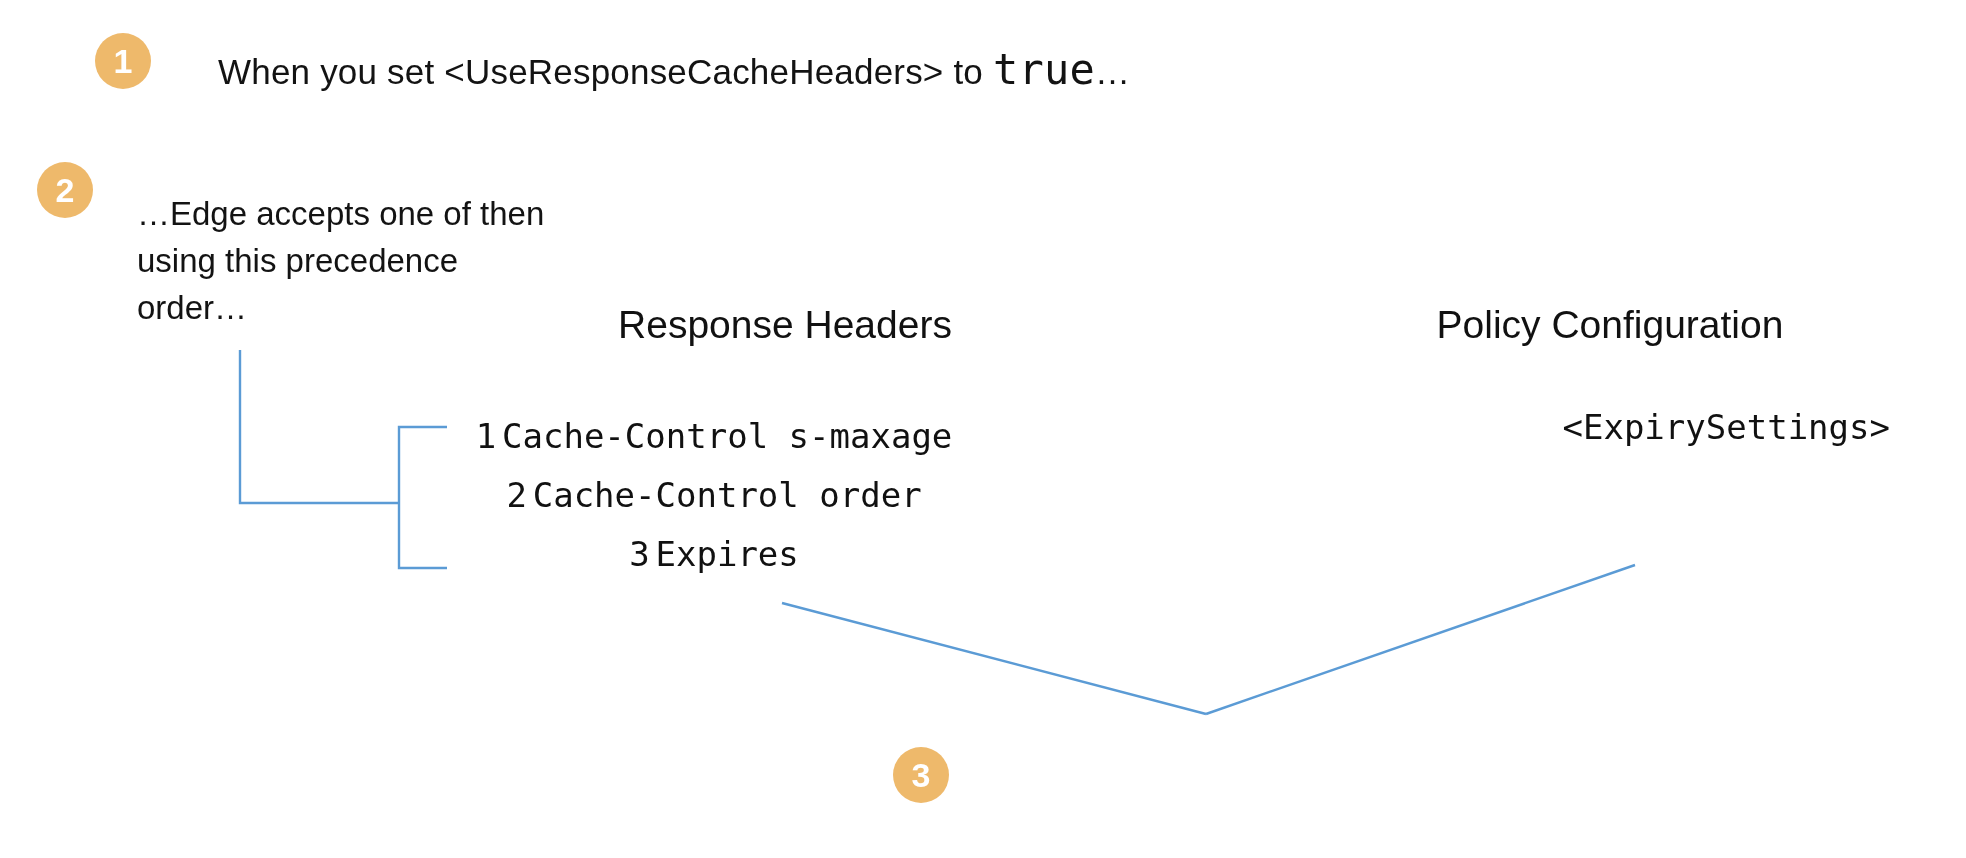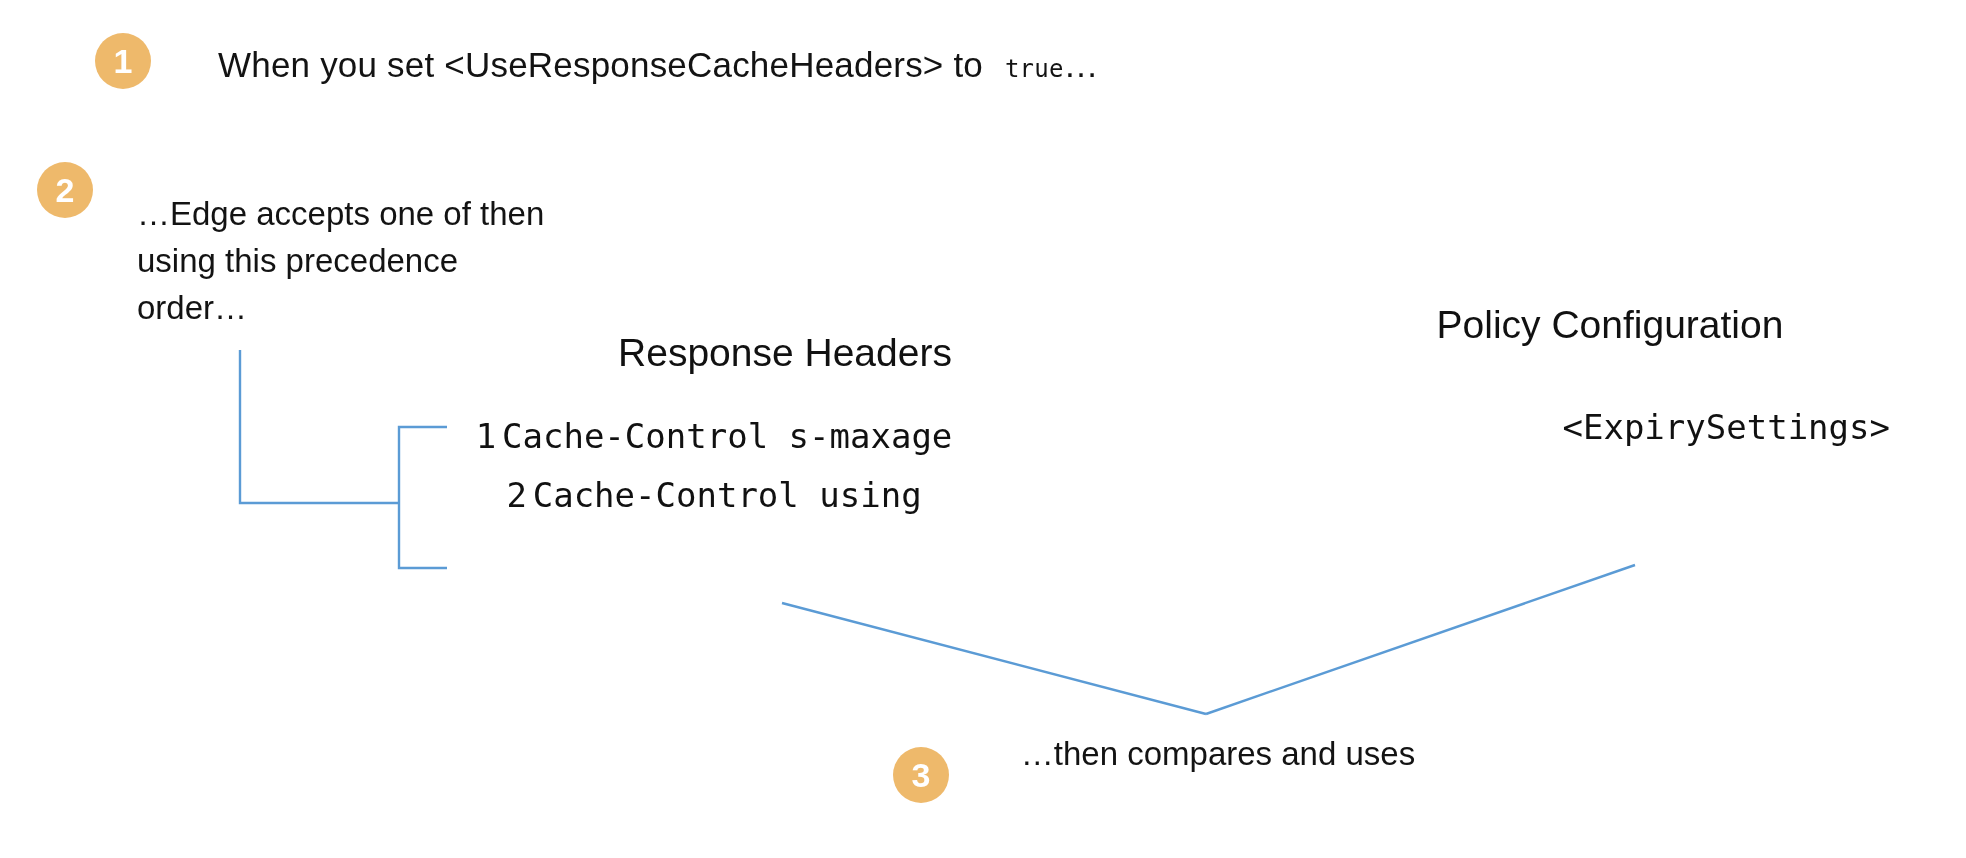--- a/index.html
+++ b/index.html
@@ -55,40 +55,39 @@
   .step1-text {
     left: 218px; top: 45px;
     font-size: 35px;
     letter-spacing: 0.2px;
     white-space: nowrap;
     color: #131313;
   }
   .mono {
     font-family: "DejaVu Sans Mono", "Liberation Mono", monospace;
   }
-  .step1-text .mono { font-size: 24px; margin-left: 12px; }
+  .step1-text .mono { font-size: 42px; }
 
   .step2-text {
     left: 137px; top: 190px;
     font-size: 33px;
     line-height: 47px;
     color: #131313;
     width: 520px;
   }
 
   .column-heading {
     font-size: 39px;
     color: #111111;
     text-align: center;
     white-space: nowrap;
   }
   .heading-response {
     left: 500px; top: 303px;
     width: 570px;
-    margin-top: 28px;
   }
   .heading-policy {
     left: 1330px; top: 303px;
     width: 560px;
   }
 
   
   .header-list {
     left: 470px; top: 407px;
     font-family: "DejaVu Sans Mono", "Liberation Mono", monospace;
@@ -172,29 +171,31 @@
     <div>order…</div>
   </div>
 
   <div class="abs column-heading heading-response">Response Headers</div>
 
   <div class="abs header-list">
     <span class="row">
       <span class="num">1</span><span>Cache-Control s-maxage</span>
     </span>
     <span class="row">
-      <span class="num">2</span><span>Cache-Control using</span>
+      <span class="num">2</span><span>Cache-Control order</span>
+    </span>
+    <span class="row">
+      <span class="num">3</span><span>Expires</span>
     </span>
   </div>
 
   <div class="abs column-heading heading-policy">Policy Configuration</div>
 
   <div class="abs policy-element-tag">&lt;ExpirySettings&gt;</div>
 
 
   <div class="abs badge badge-3">
     <span>3</span>
   </div>
   <div class="abs step3-text">
-    <div>…then compares and uses</div>
   </div>
 
 </div>
 
 </body></html>

